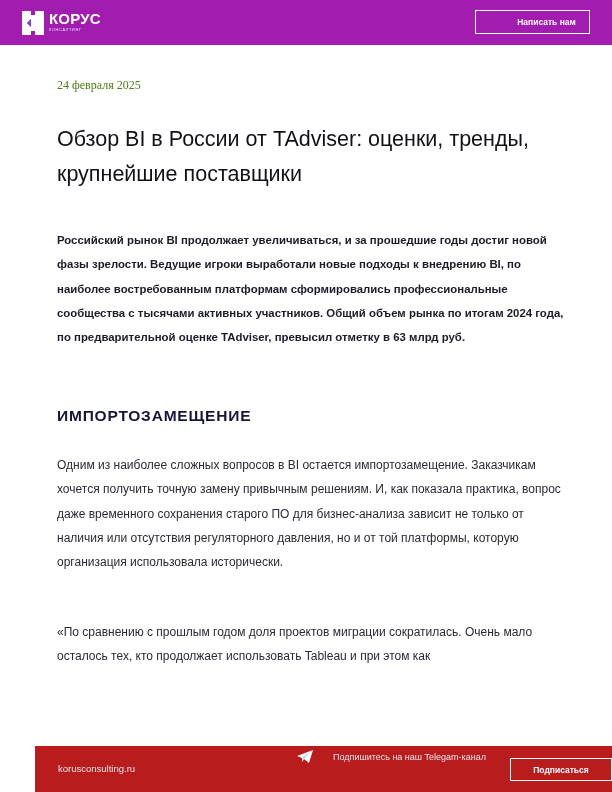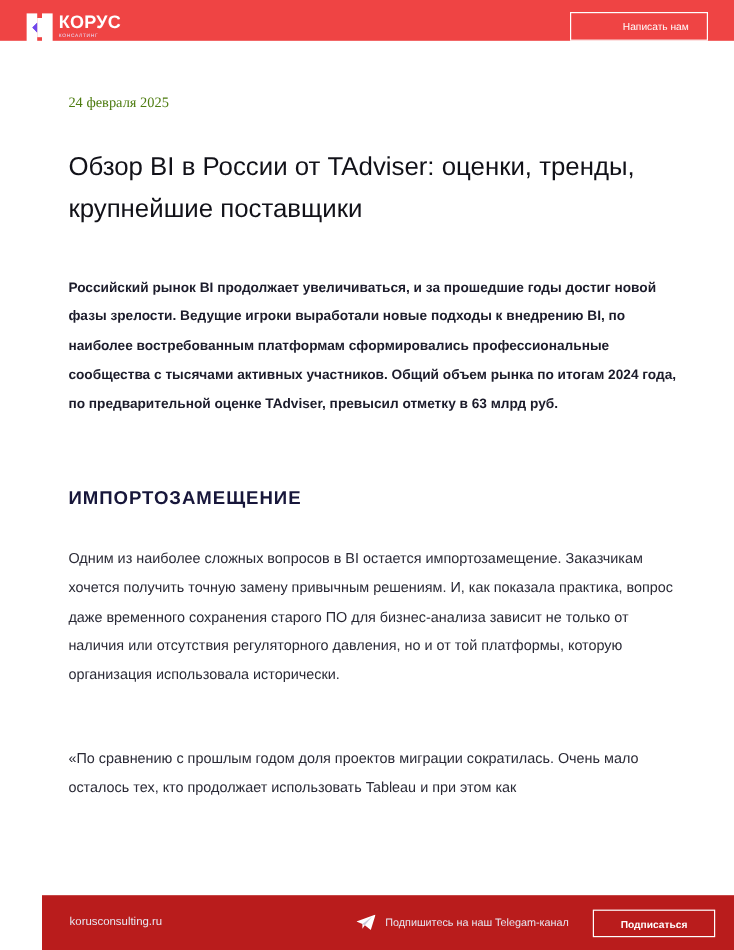--- a/index.html
+++ b/index.html
@@ -1,31 +1,31 @@
 <!DOCTYPE html>
 <html><head>
   <meta charset="utf-8">
   <style>
     * { box-sizing: border-box; margin: 0; padding: 0; }
     html, body { width: 612px; height: 792px; overflow: hidden; background: #ffffff; }
     body { font-family: "Liberation Sans", "DejaVu Sans", sans-serif; color: #1b1b2a; position: relative; }
 
     .header {
-      position: absolute; left: 0; top: 0; width: 612px; height: 34px;
-      background: #ef4444;
+      position: absolute; left: 0; top: 0; width: 612px; height: 45px;
+      background: #a21caf;
     }
     .logo { position: absolute; left: 22px; top: 11px; display: flex; align-items: flex-start; }
     .logo-mark { width: 22px; height: 24px; position: relative; }
     .logo-text { margin-left: 5px; display: flex; flex-direction: column; }
     .logo-name { color: #fff; font-weight: bold; font-size: 15px; letter-spacing: 0.2px; line-height: 15px; }
     .logo-sub { color: #e8e2ff; font-size: 4px; letter-spacing: 0.6px; line-height: 6px; margin-top: 1px; }
     .header-btn {
       position: absolute; left: 475px; top: 10px; width: 115px; height: 24px;
       border: 1px solid #ffffff; color: #ffffff; background: transparent;
-      font-size: 8.5px; font-weight: normal; display: flex; align-items: center; justify-content: center;
+      font-size: 8.5px; font-weight: bold; display: flex; align-items: center; justify-content: center;
       cursor: pointer;
       padding-left: 28px;
     }
 
     .date { position: absolute; left: 57px; top: 78px; font-size: 12px; color: #4d7c0f; font-family: Liberation Serif, serif; }
 
     .title {
       position: absolute; left: 57px; top: 122px; width: 510px;
       font-size: 21.5px; font-weight: normal; line-height: 35px; color: #111118;
     }
@@ -46,25 +46,25 @@
     }
     .para-1 { top: 453px; }
     .para-2 { top: 620px; }
 
     .footer {
       position: absolute; left: 0; top: 746px; width: 612px; height: 46px;
       background: #b91c1c;
       margin-left: 35px;
     }
     .footer-site { position: absolute; left: 23px; top: 17px; font-size: 9.5px; color: #e6e6f0; }
-    .footer-tg { position: absolute; left: 262px; top: 16px; display: flex; align-items: center; }
+    .footer-tg { position: absolute; left: 262px; top: 4px; display: flex; align-items: center; gap: 12px; }
     .tg-icon { width: 16px; height: 13px; }
     .footer-tg-text { margin-left: 8px; font-size: 9px; color: #e6e6f0; }
     .footer-btn {
-      position: absolute; left: 459px; top: 12px; width: 102px; height: 23px;
+      position: absolute; left: 475px; top: 12px; width: 102px; height: 23px;
       border: 1px solid #ffffff; color: #ffffff; background: transparent;
       font-size: 8.5px; font-weight: bold; display: flex; align-items: center; justify-content: center;
       cursor: pointer;
     }
   </style>
 </head>
 <body>
 
 <header class="header">
   <div class="logo">

